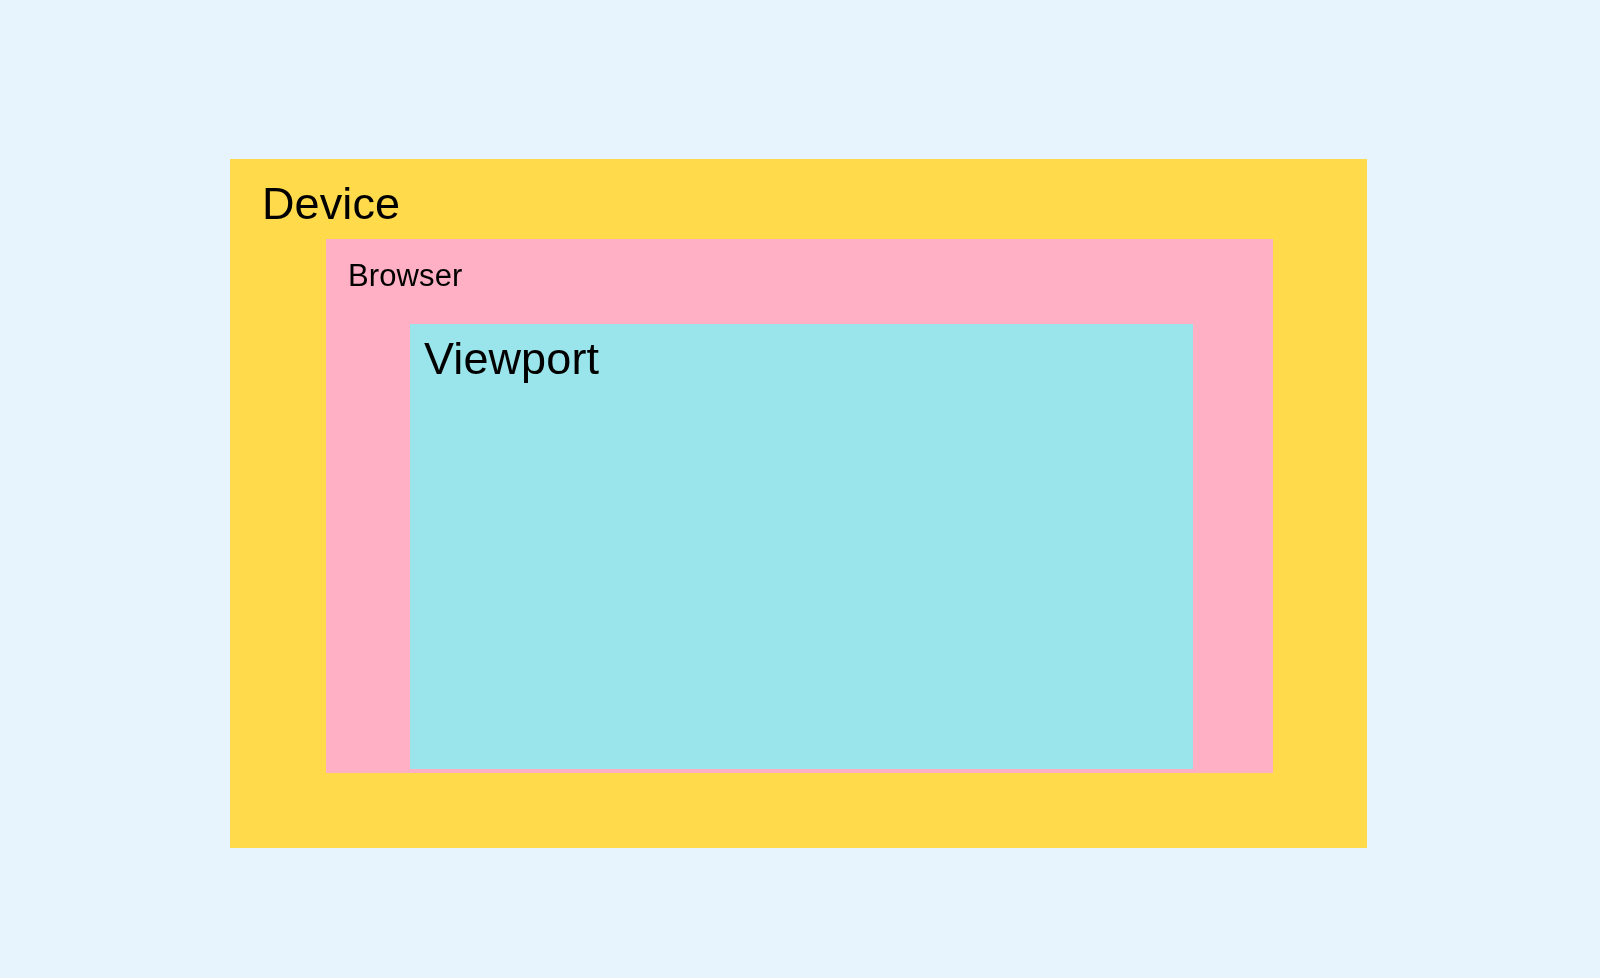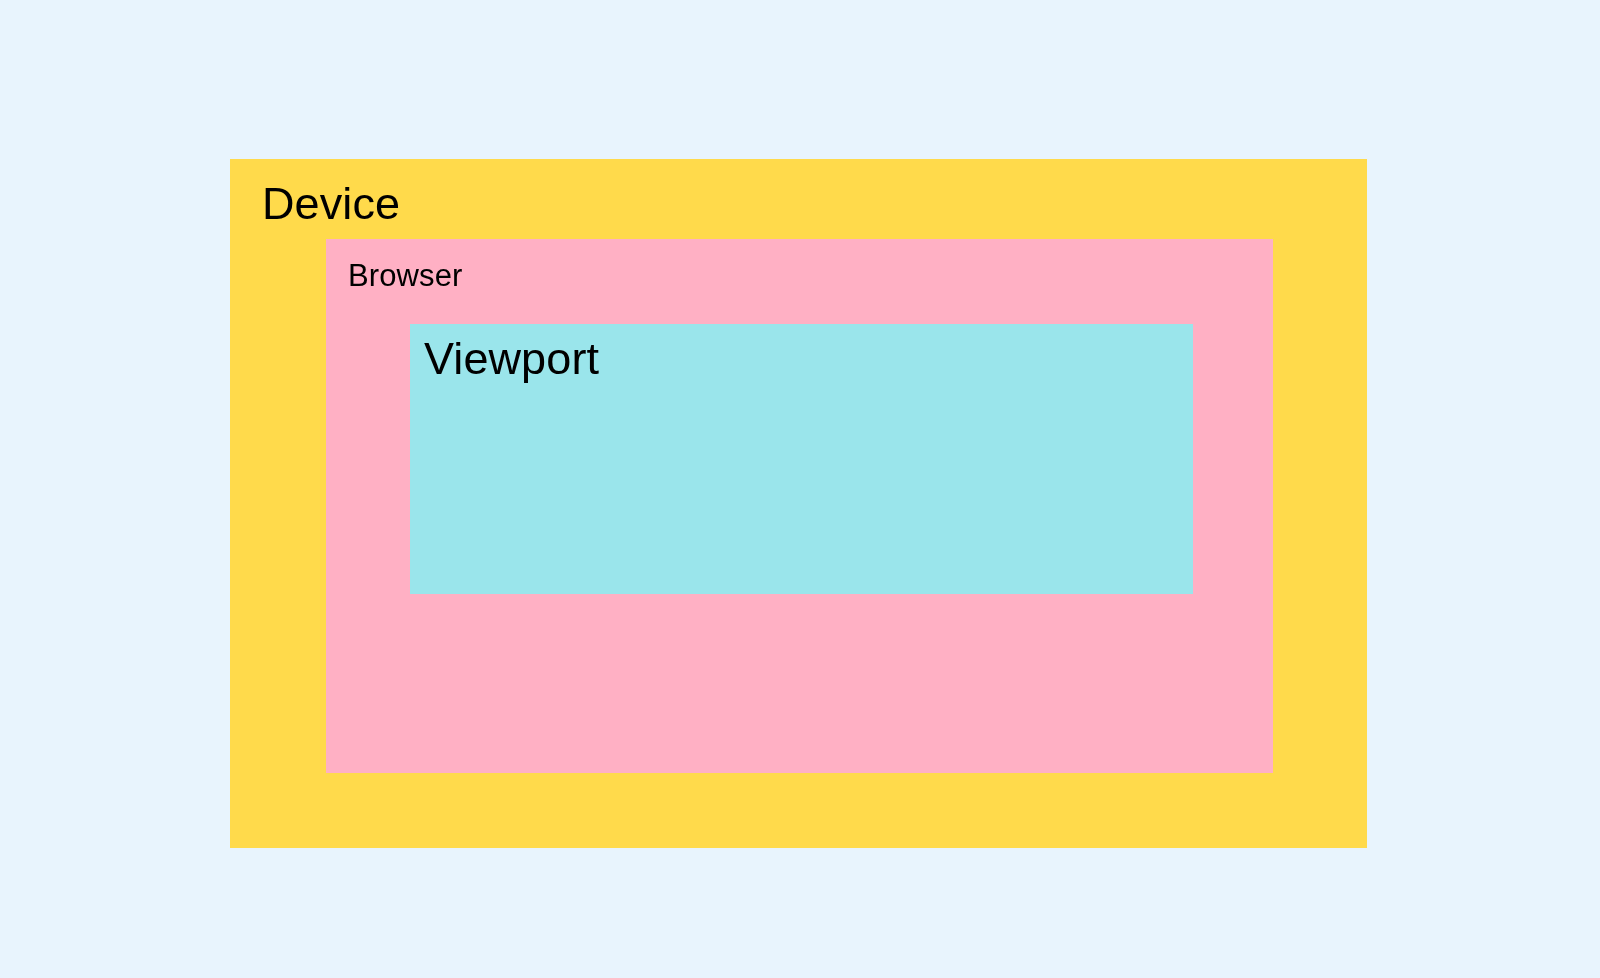--- a/index.html
+++ b/index.html
@@ -85,21 +85,21 @@
 <div id="diagram-canvas">
 
   <div class="box" id="box-device" style="left: 230px; top: 143px; width: 1137px; height: 689px; background: rgb(255, 218, 75);">
 
     <span class="box-label" id="label-device" style="color: rgb(0, 0, 0); font-size: 45px;">Device</span>
 
     <div class="box" id="box-browser" style="left: 96px; top: 80px; width: 947px; height: 534px; background: rgb(255, 176, 196);">
 
       <span class="box-label" id="label-browser" style="color: rgb(0, 0, 0); font-size: 31px;">Browser</span>
 
-      <div class="box" id="box-viewport" style="left: 84px; top: 85px; width: 783px; height: 270px; background: rgb(154, 229, 235);">
+      <div class="box" id="box-viewport" style="left: 84px; top: 85px; width: 783px; height: 445px; background: rgb(154, 229, 235);">
 
         <span class="box-label" id="label-viewport" style="color: rgb(0, 0, 0); font-size: 45px;">Viewport</span>
 
       </div>
 
     </div>
 
   </div>
 
 </div>

